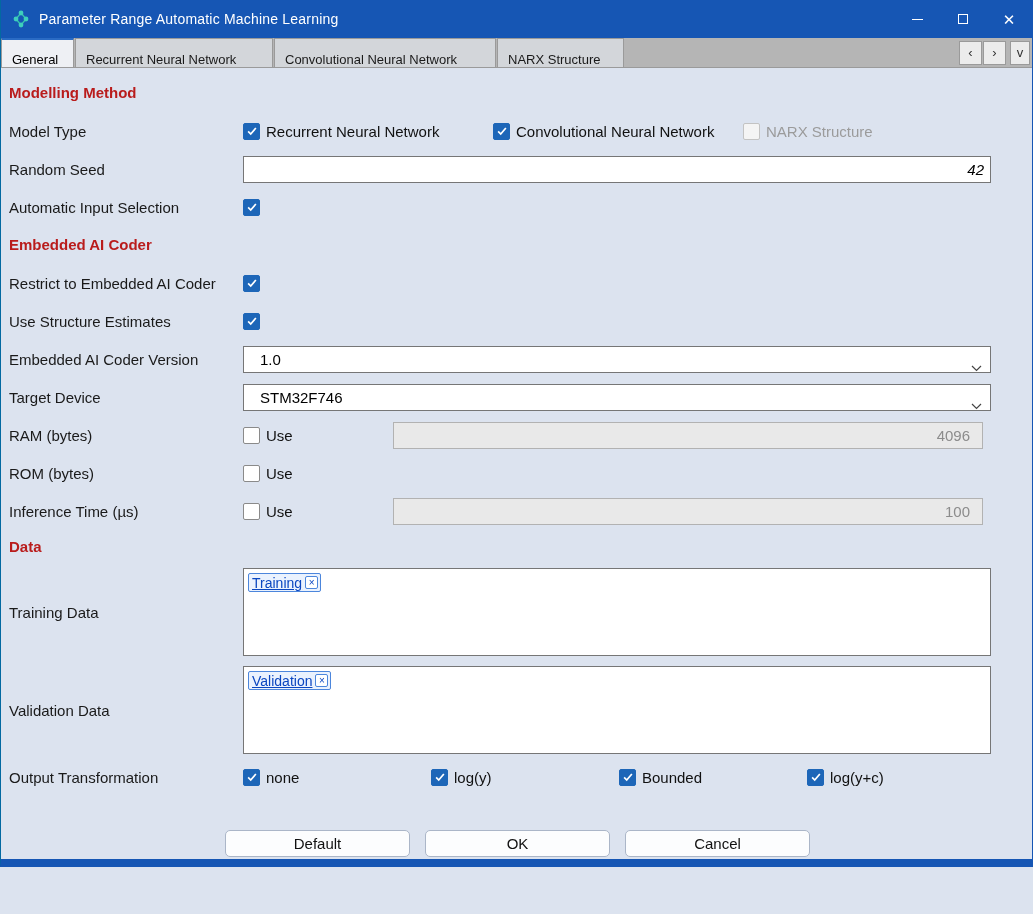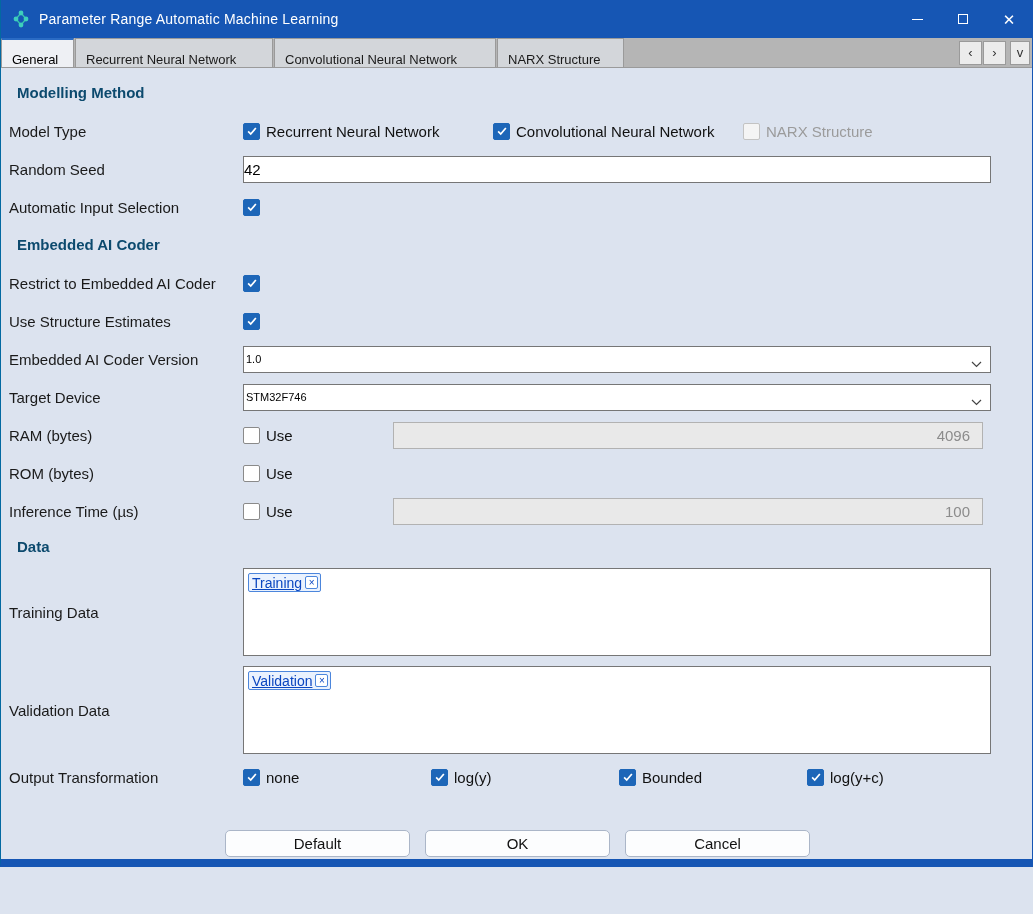--- a/index.html
+++ b/index.html
@@ -48,21 +48,21 @@
   .tab-fill{ flex:1; }
   .tab-nav{ display:flex; align-items:center; gap:1px; padding-right:2px; }
   .tab-nav-btn{
     width:23px; height:24px; background:#ececec; border:1px solid #9a9a9a;
     font-size:13px; color:#333; display:flex; align-items:center; justify-content:center;
     font-family:"Liberation Sans", sans-serif;
   }
   .tab-nav-btn.more{ width:20px; margin-left:3px; }
   
   .content{ flex:1; display:flex; flex-direction:column; overflow:hidden; }
-  .sect-h{ font-size:15px; font-weight:bold; color:#0c4a6e; padding-left:16px; height:20px; }
+  .sect-h{ font-size:15px; font-weight:bold; color:#b91c1c; padding-left:8px; height:20px; }
   .h1{ margin-top:16px; }
   .h2{ margin-top:10px; }
   .h3{ margin-top:8px; }
   .row{
     display:flex; align-items:center; height:38px;
     padding-left:8px; padding-right:41px; flex:none;
   }
   .row.first{ margin-top:8px; }
   .row-label{ width:234px; flex:none; font-size:15px; color:#1a1a1a; }
   .ctrl{ flex:1; display:flex; align-items:center; }
@@ -77,25 +77,25 @@
   }
   .cb svg{ display:block; }
   .cb.unchecked{ background:#fff; border:1px solid #8a8a8a; }
   .cb.disabled{ background:#f4f4f4; border:1px solid #c3c3c3; }
   .cb-label-disabled{ color:#9b9b9b; }
   
   .text-input{
     height:27px; width:100%; background:#fff; border:1px solid #767676;
     font-size:15px; color:#000; display:flex; align-items:center;
   }
-  .text-input.right{ justify-content:flex-start; padding-right:0; }
+  .text-input.right{ justify-content:flex-end; padding-right:6px;font-style:italic; }
   .combo{
     height:27px; width:100%; background:#fff; border:1px solid #767676;
-    font-size:11px; color:#000; display:flex; align-items:center;
-    padding-left:2px; position:relative;
+    font-size:15px; color:#000; display:flex; align-items:center;
+    padding-left:16px; position:relative;
   }
   .combo .chev{ position:absolute; right:8px; top:11px; }
   .use-block{ width:150px; flex:none; }
   .dis-input{
     width:590px; flex:none; height:27px; background:#e9e9e9; border:1px solid #b2b2b2;
     font-size:15px; color:#8c8c8c; display:flex; align-items:center;
     justify-content:flex-end; padding-right:12px;
   }
   
   .ta-row{ display:flex; align-items:center; padding-left:8px; padding-right:41px; flex:none; }

